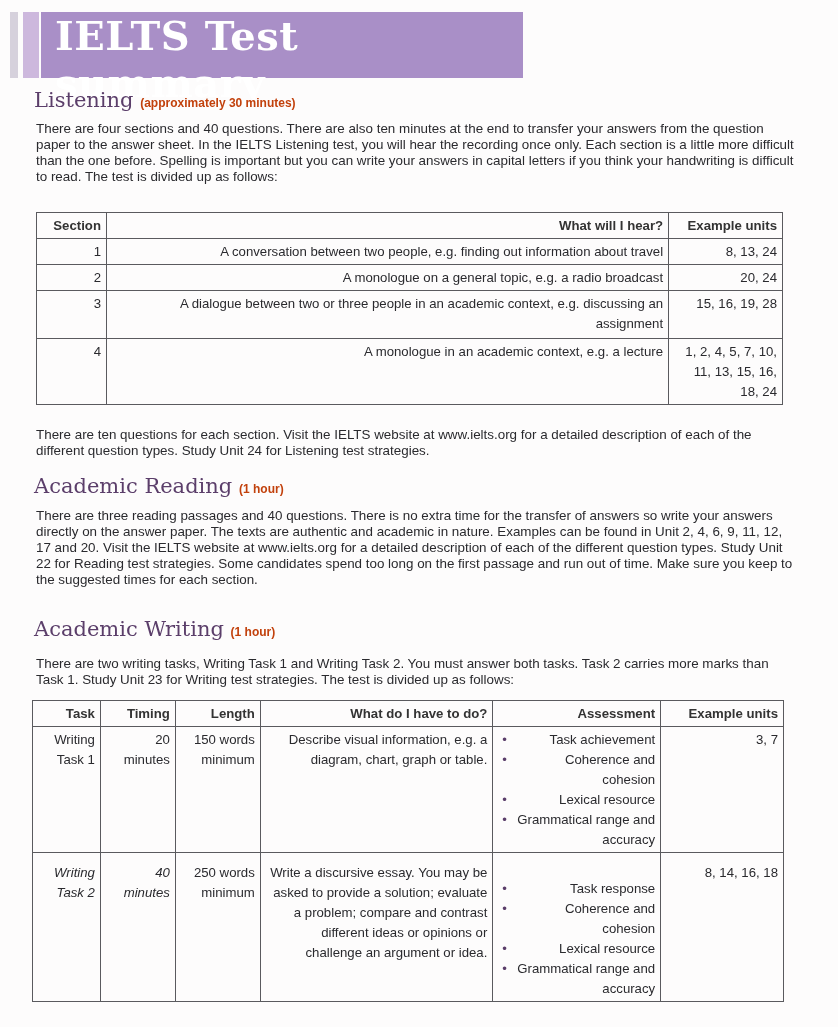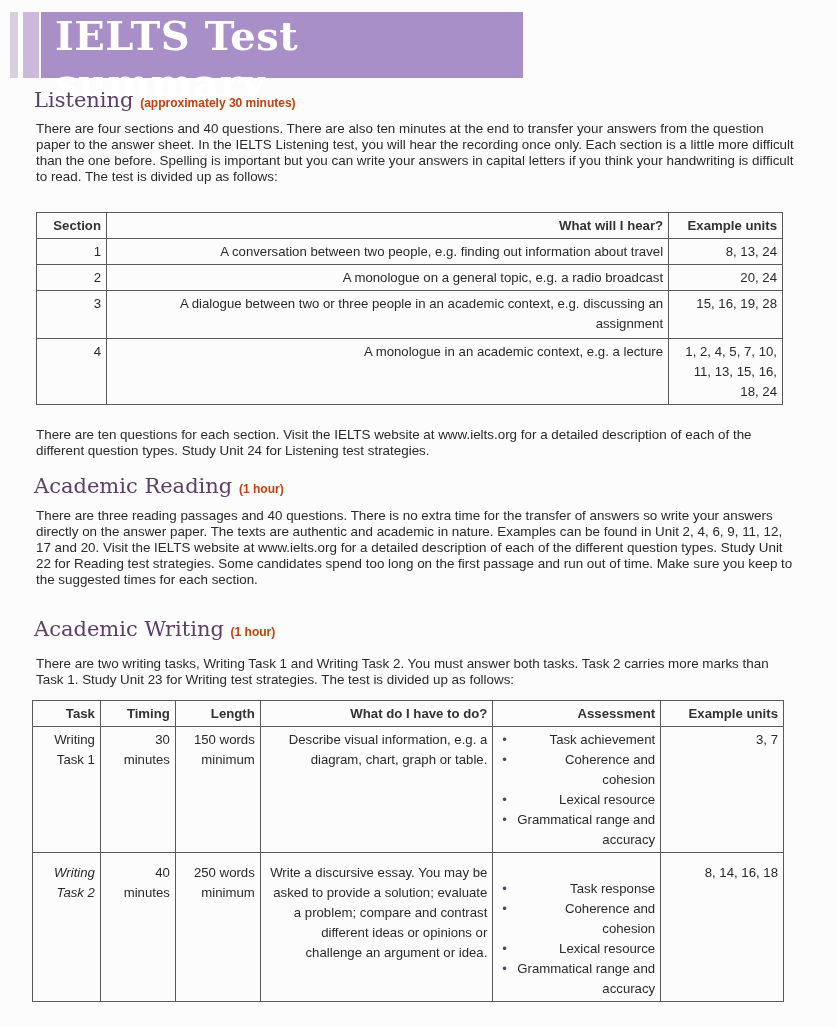--- a/index.html
+++ b/index.html
@@ -103,36 +103,36 @@
       <tr>
     <th class="w1">Task</th>
     <th class="w2">Timing</th>
     <th class="w3">Length</th>
     <th class="w4">What do I have to do?</th>
     <th class="w5">Assessment</th>
     <th class="w6">Example units</th>
   </tr>
   <tr>
     <td style="height:124px;">Writing Task 1</td>
-    <td>30 minutes</td>
+    <td>20 minutes</td>
     <td>150 words minimum</td>
     <td>Describe visual information, e.g. a diagram, chart, graph or table.</td>
     <td>
       <ul class="assess">
         <li>Task achievement</li>
         <li>Coherence and cohesion</li>
         <li>Lexical resource</li>
         <li>Grammatical range and accuracy</li>
       </ul>
     </td>
     <td>3, 7</td>
   </tr>
   <tr>
     <td style="height:130px; padding-top:10px;font-style:italic;">Writing Task 2</td>
-    <td style="padding-top:10px;">40 minutes</td>
+    <td style="padding-top:10px;font-style:italic;">40 minutes</td>
     <td style="padding-top:10px;">250 words minimum</td>
     <td style="padding-top:10px;">Write a discursive essay. You may be asked to provide a solution; evaluate a problem; compare and contrast different ideas or opinions or challenge an argument or idea.</td>
     <td style="padding-top:26px;">
       <ul class="assess">
         <li>Task response</li>
         <li>Coherence and cohesion</li>
         <li>Lexical resource</li>
         <li>Grammatical range and accuracy</li>
       </ul>
     </td>

